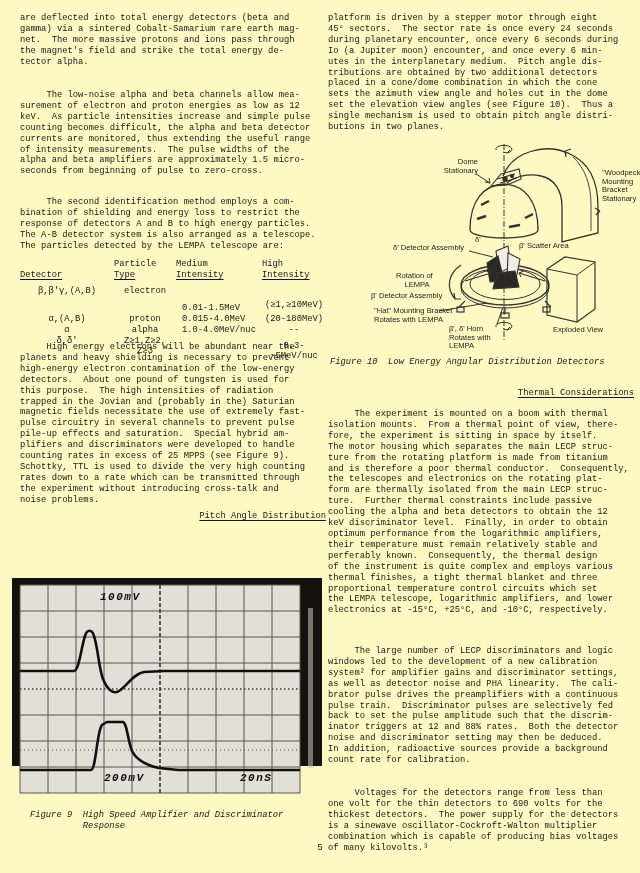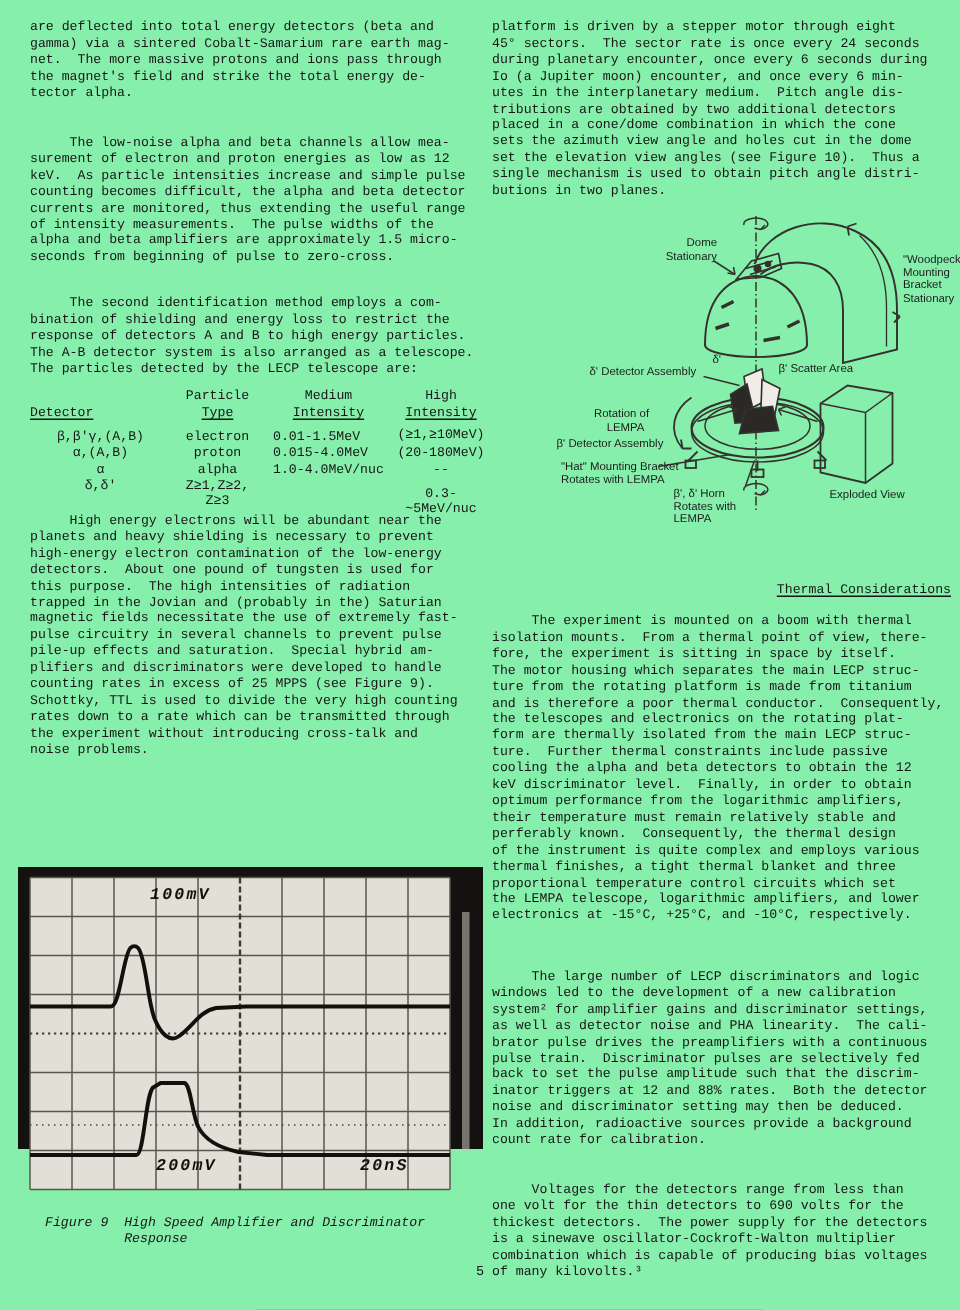--- a/index.html
+++ b/index.html
@@ -1,28 +1,28 @@
 <!DOCTYPE html>
 <html><head>
 <meta charset="utf-8">
 <style>
   * { margin:0; padding:0; box-sizing:border-box; }
   body { background:#777; font-family:"Liberation Mono","DejaVu Sans Mono",monospace; }
-  .page { position:relative; width:640px; height:873px; background:#86efac; color:#161616; overflow:hidden; }
+  .page { position:relative; width:640px; height:873px; background:#fef9c3; color:#161616; overflow:hidden; }
   .col { position:absolute; top:0; width:308px; height:873px; }
   .col-left  { left:20px; }
   .col-right { left:328px; }
   .para { position:absolute; left:0; width:308px; font-size:8.8px; line-height:10.9px;
           white-space:pre-wrap; letter-spacing:0; }
   .heading { position:absolute; left:0; width:306px; text-align:right; font-size:8.8px;
              text-decoration:underline; text-underline-offset:2px; }
   
   .dtable { position:absolute; left:0; top:259px; width:306px; font-size:8.8px; line-height:10.9px;
             display:grid; grid-template-columns:94px 62px 86px 64px; }
-  .th { text-align:center; }
+  .th { }
   .th .t { min-height:10.9px; }
   .u { text-decoration:underline; text-underline-offset:2px; }
   .cell { text-align:center; white-space:pre-wrap; min-height:10.9px; }
   .cell.med { text-align:left; padding-left:6px; }
   .th.det { text-align:left; }
   
   .fig9 { position:absolute; left:-8px; top:578px; width:310px; height:188px; background:#141210; }
   .fig9 .screen { position:absolute; left:8px; top:7px; width:280px; height:208px; background:#e2dfd6; }
   .scope-label { position:absolute; font-size:11px; font-weight:bold; font-style:italic;
                  letter-spacing:1.5px; color:#14110d; }
@@ -50,21 +50,21 @@
 keV.  As particle intensities increase and simple pulse
 counting becomes difficult, the alpha and beta detector
 currents are monitored, thus extending the useful range
 of intensity measurements.  The pulse widths of the
 alpha and beta amplifiers are approximately 1.5 micro-
 seconds from beginning of pulse to zero-cross.</div>
     <div class="para" style="top:197px">     The second identification method employs a com-
 bination of shielding and energy loss to restrict the
 response of detectors A and B to high energy particles.
 The A-B detector system is also arranged as a telescope.
-The particles detected by the LECP telescope are:</div>
+The particles detected by the LEMPA telescope are:</div>
 
     <div class="dtable">
       <div class="th det">
         <div class="t"></div>
         <div class="b"><span class="u">Detector</span></div>
       </div>
       <div class="th">
         <div class="t">Particle</div>
         <div class="b"><span class="u">Type</span></div>
       </div>
@@ -72,22 +72,22 @@
         <div class="t">Medium</div>
         <div class="b"><span class="u">Intensity</span></div>
       </div>
       <div class="th">
         <div class="t">High</div>
         <div class="b"><span class="u">Intensity</span></div>
       </div>
 
       <div class="cell" style="margin-top:5px">β,β'γ,(A,B)</div>
       <div class="cell" style="margin-top:5px">electron</div>
-      <div class="cell med" style="margin-top:5px">0.01-1.5MeV</div>
-      <div class="cell" style="margin-top:4px">(≥1,≥10MeV)</div>
+      <div class="cell med" style="margin-top:22px">0.01-1.5MeV</div>
+      <div class="cell" style="margin-top:19px">(≥1,≥10MeV)</div>
 
       <div class="cell">α,(A,B)</div>
       <div class="cell">proton</div>
       <div class="cell med">0.015-4.0MeV</div>
       <div class="cell">(20-180MeV)</div>
 
       <div class="cell">α</div>
       <div class="cell">alpha</div>
       <div class="cell med">1.0-4.0MeV/nuc</div>
       <div class="cell">--</div>
@@ -107,20 +107,21 @@
 trapped in the Jovian and (probably in the) Saturian
 magnetic fields necessitate the use of extremely fast-
 pulse circuitry in several channels to prevent pulse
 pile-up effects and saturation.  Special hybrid am-
 plifiers and discriminators were developed to handle
 counting rates in excess of 25 MPPS (see Figure 9).
 Schottky, TTL is used to divide the very high counting
 rates down to a rate which can be transmitted through
 the experiment without introducing cross-talk and
 noise problems.</div>
+    <div class="heading" style="top:511px">Pitch Angle Distribution</div>
 
     <div class="fig9">
       <div class="screen"></div>
       <svg width="310" height="224" viewBox="0 0 310 224">
 
         <g stroke="#5a564e" stroke-width="1">
           <line x1="8" y1="7" x2="8" y2="215"></line>
             <line x1="36" y1="7" x2="36" y2="215"></line>
           <line x1="64" y1="7" x2="64" y2="215"></line>
             <line x1="92" y1="7" x2="92" y2="215"></line>
@@ -258,20 +259,21 @@
     LEMPA</div>
       <div class="dlabel" style="left:2px;   top:151px">β' Detector Assembly</div>
       <div class="dlabel" style="left:5px;   top:166px">"Hat" Mounting Bracket
 Rotates with LEMPA</div>
       <div class="dlabel" style="left:80px;  top:184px">β', δ' Horn
 Rotates with
 LEMPA</div>
       <div class="dlabel" style="left:184px; top:185px">Exploded View</div>
     </div>
 
+    <div class="fig-caption" style="left:2px; top:357px">Figure 10  Low Energy Angular Distribution Detectors</div>
     <div class="heading" style="top:388px">Thermal Considerations</div>
     <div class="para" style="top:409px">     The experiment is mounted on a boom with thermal
 isolation mounts.  From a thermal point of view, there-
 fore, the experiment is sitting in space by itself.
 The motor housing which separates the main LECP struc-
 ture from the rotating platform is made from titanium
 and is therefore a poor thermal conductor.  Consequently,
 the telescopes and electronics on the rotating plat-
 form are thermally isolated from the main LECP struc-
 ture.  Further thermal constraints include passive

